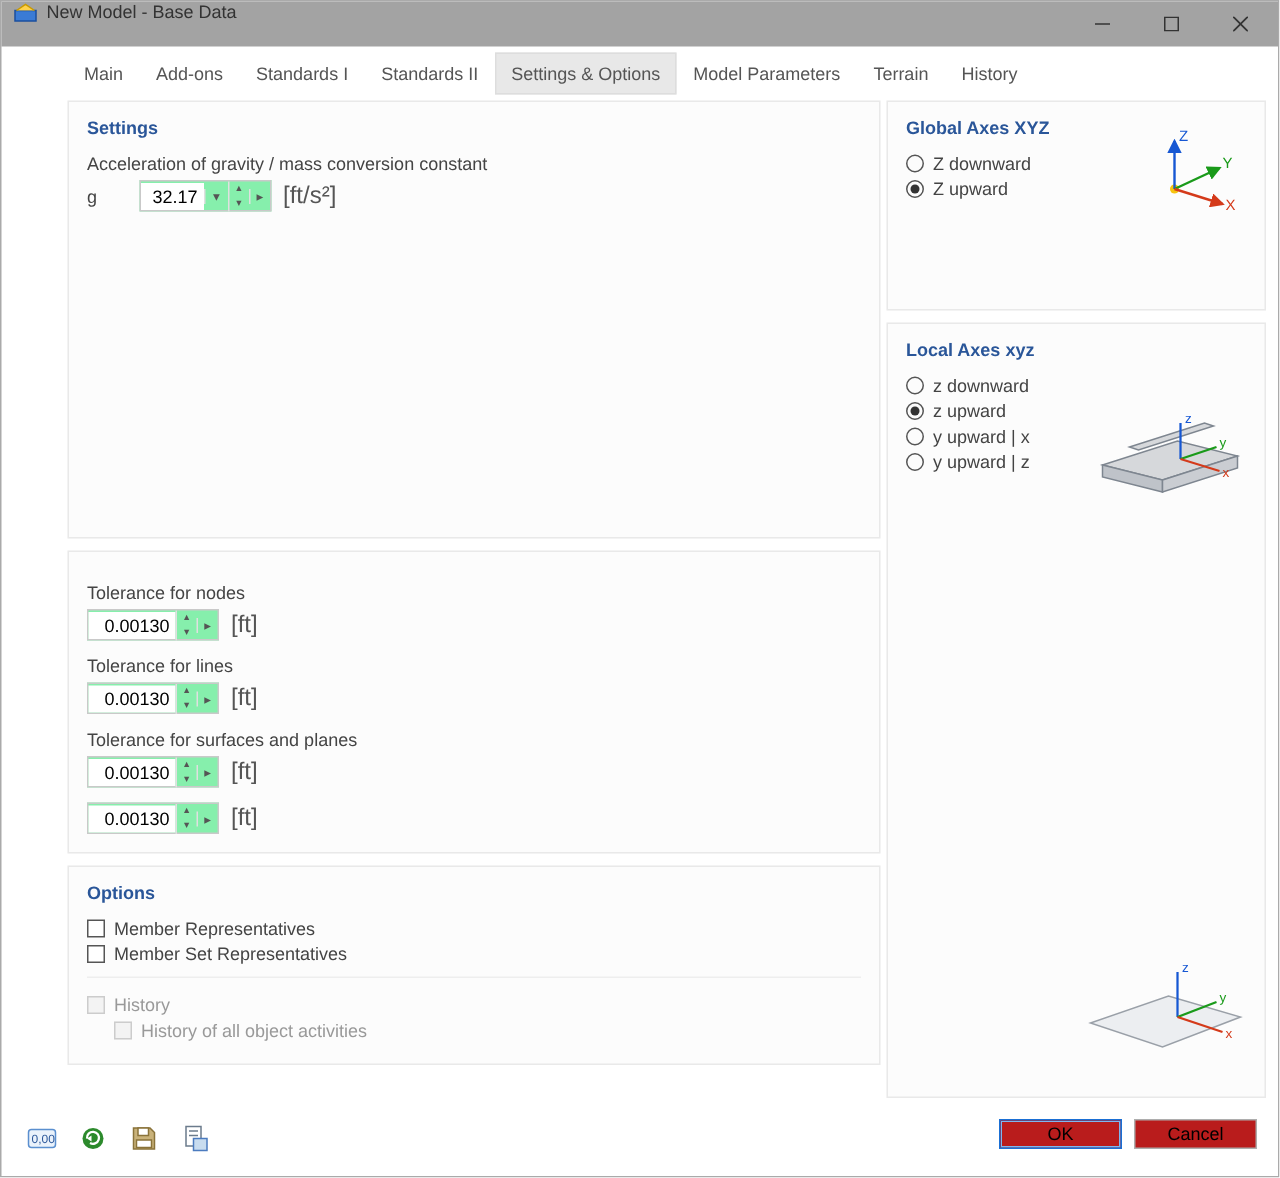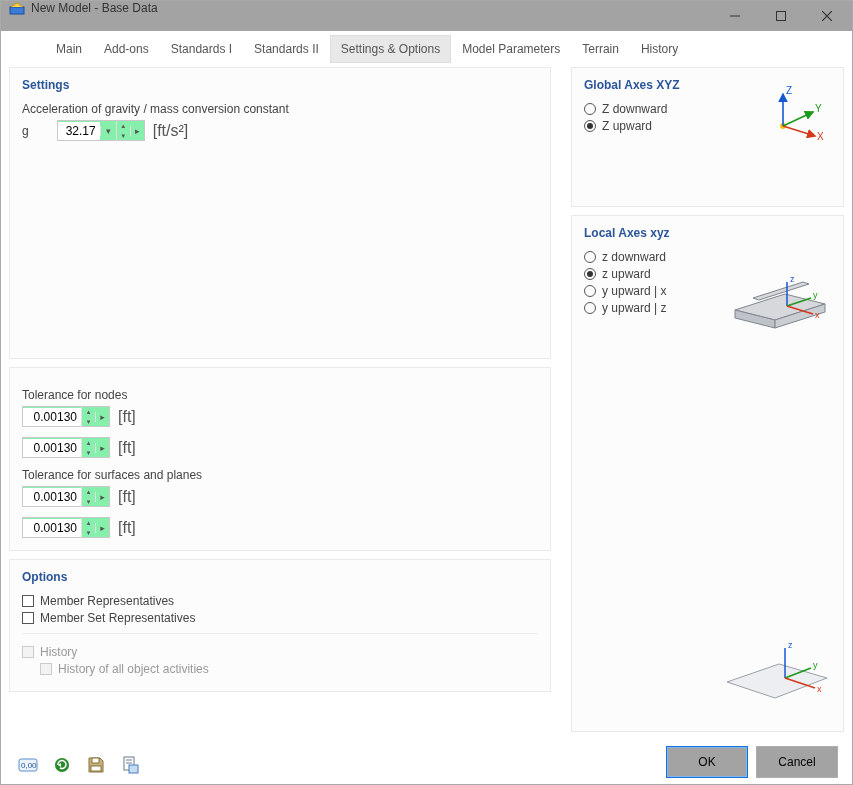--- a/index.html
+++ b/index.html
@@ -6,21 +6,21 @@
 body { font-family: "Segoe UI", Tahoma, sans-serif; font-size: 12px; background: #fff; color: #333; }
 .window { width: 853px; height: 785px; border: 1px solid #aaa; display: flex; flex-direction: column; }
 .titlebar { height: 30px; display: flex; align-items: flex-start; padding: 0 2px 0 8px; background: #a3a3a3; }
 .titlebar-icon { width: 16px; height: 16px; margin-right: 6px; display:inline-flex; align-items:center; justify-content:center; }
 .titlebar-title { flex: 1; font-size: 12px; }
 .win-controls { display: flex; }
 .win-btn { width: 46px; height: 30px; display: flex; align-items: center; justify-content: center; cursor: default; }
 .tabs { display: flex; padding: 4px 8px 0 8px; gap: 0; border-bottom: 0; margin-left: 36px; }
 .tab { padding: 6px 10px; color: #555; cursor: default; border: 1px solid transparent; }
 .tab.active { background: #e8e8e8; border: 1px solid #ddd; }
-.content { flex: 1; display: flex; gap: 20px; padding: 4px 8px 8px 8px; overflow: hidden; }
+.content { flex: 1; display: flex; gap: 4px; padding: 4px 8px 8px 8px; overflow: hidden; margin-left: 36px; }
 .left-col { width: 542px; display: flex; flex-direction: column; gap: 8px; }
 .right-col { flex: 1; display: flex; flex-direction: column; gap: 8px; }
 .panel { border: 1px solid #e9e9e9; background: #fcfcfc; padding: 10px 12px 12px 12px; }
 .panel .head { color: #2a5699; font-weight: 600; font-size: 12px; margin-bottom: 10px; }
 .lbl { font-size: 12px; color: #444; }
 .muted { color: #999; }
 .row { display: flex; align-items: center; gap: 8px; margin-top: 4px; }
 .fieldline { margin-top: 10px; }
 .numbox { display: inline-flex; align-items:center; background:#86efac; border:1px solid #c9c9c9; height:21px; }
 .numbox .val { width:58px; text-align:right; padding:2px 4px; border:none; font-family:inherit; font-size:12px; background:#fff; }
@@ -29,24 +29,24 @@
 .numbox .spin div { height:10px; font-size:7px; line-height:10px; text-align:center; cursor:pointer; color:#555; }
 .numbox .play { width:14px; text-align:center; color:#555; border-left:1px solid #e0e0e0; cursor:pointer; font-size:9px; }
 .unit { color:#555; font-size:16px; }
 .radio-row { display:flex; align-items:center; gap:6px; margin:3px 0; }
 .radio { width:12px; height:12px; border:1px solid #555; border-radius:50%; display:inline-flex; align-items:center; justify-content:center; cursor:pointer; }
 .radio.checked::after { content:""; width:6px; height:6px; background:#333; border-radius:50%; }
 .check-row { display:flex; align-items:center; gap:6px; margin:3px 0; }
 .check { width:12px; height:12px; border:1px solid #555; display:inline-block; cursor:pointer; background:#fff; }
 .check.disabled { border-color:#ccc; background:#f3f3f3; cursor:default; }
 .check-row.indent { margin-left: 18px; }
-.footer { height: 44px; border-top: 0; display:flex; align-items:flex-end; padding: 6px 14px; gap:8px; }
+.footer { height: 44px; border-top: 0; display:flex; align-items:flex-start; padding: 6px 14px; gap:8px; }
 .footer-spacer { flex:1; }
 .tool-icon { width:26px; height:26px; display:flex; align-items:center; justify-content:center; cursor:pointer; }
-.btn { min-width: 82px; height: 32px; border:1px solid #adadad; background:#a3a3a3; cursor:pointer; font-family:inherit; font-size:12px; }
+.btn { min-width: 82px; height: 20px; border:1px solid #adadad; background:#b91c1c; cursor:pointer; font-family:inherit; font-size:12px; }
 .btn.primary { border:1px solid #1a6fd4; box-shadow: inset 0 0 0 1px #7fb7ef; }
 .fillpanel { flex:1; }
 .axes-draw { position:absolute; right:14px; top:16px; }
 .level2 { position: relative; }
 .history-section { margin-top: 8px; border-top: 1px solid #eee; padding-top: 8px; }
 </style>
 </head>
 <body>
 
 <div class="window">
@@ -123,20 +123,21 @@
                   <div>▴</div>
                   <div>▾</div>
                 </span>
               <span class="play">▸</span>
             </span>
             <span class="unit">[ft]</span>
           </div>
         </div>
 
         <div class="fieldline">
+          <div class="lbl">Tolerance for lines</div>
           <div class="row">
             <span class="numbox">
               <input class="val" value="0.00130" style="">
               <span class="spin">
                   <div>▴</div>
                   <div>▾</div>
                 </span>
               <span class="play">▸</span>
             </span>
             <span class="unit">[ft]</span>

